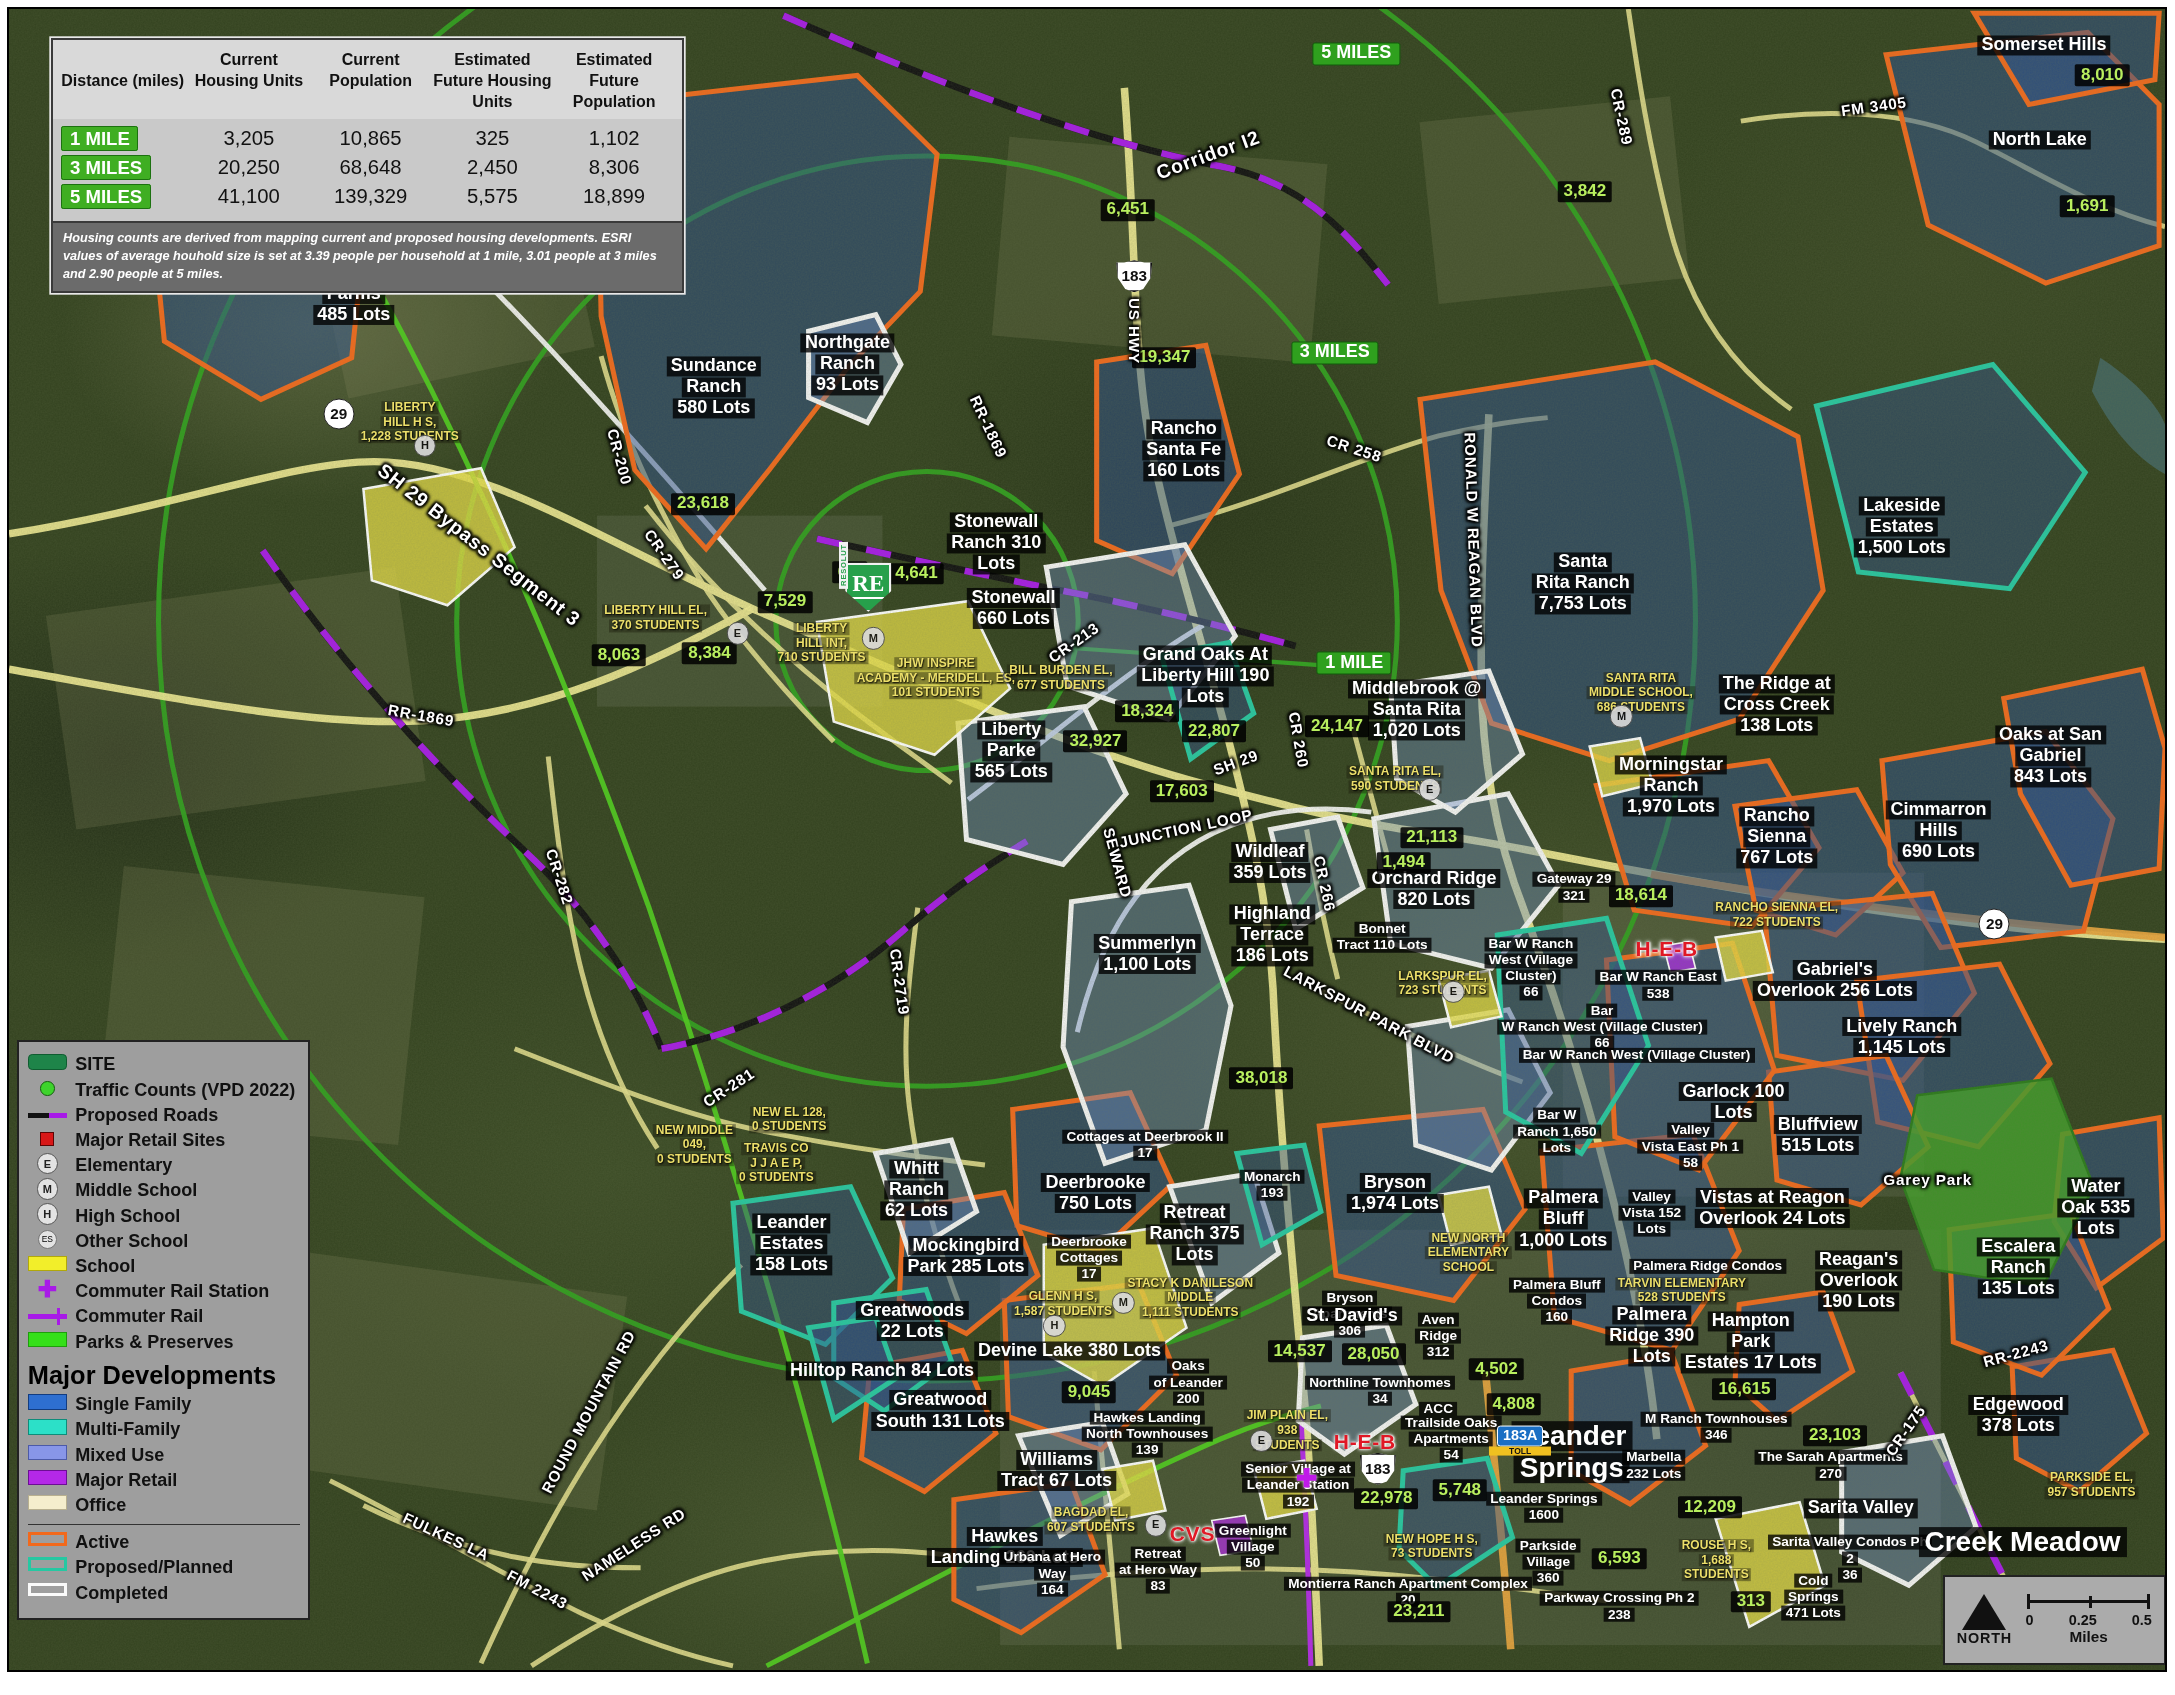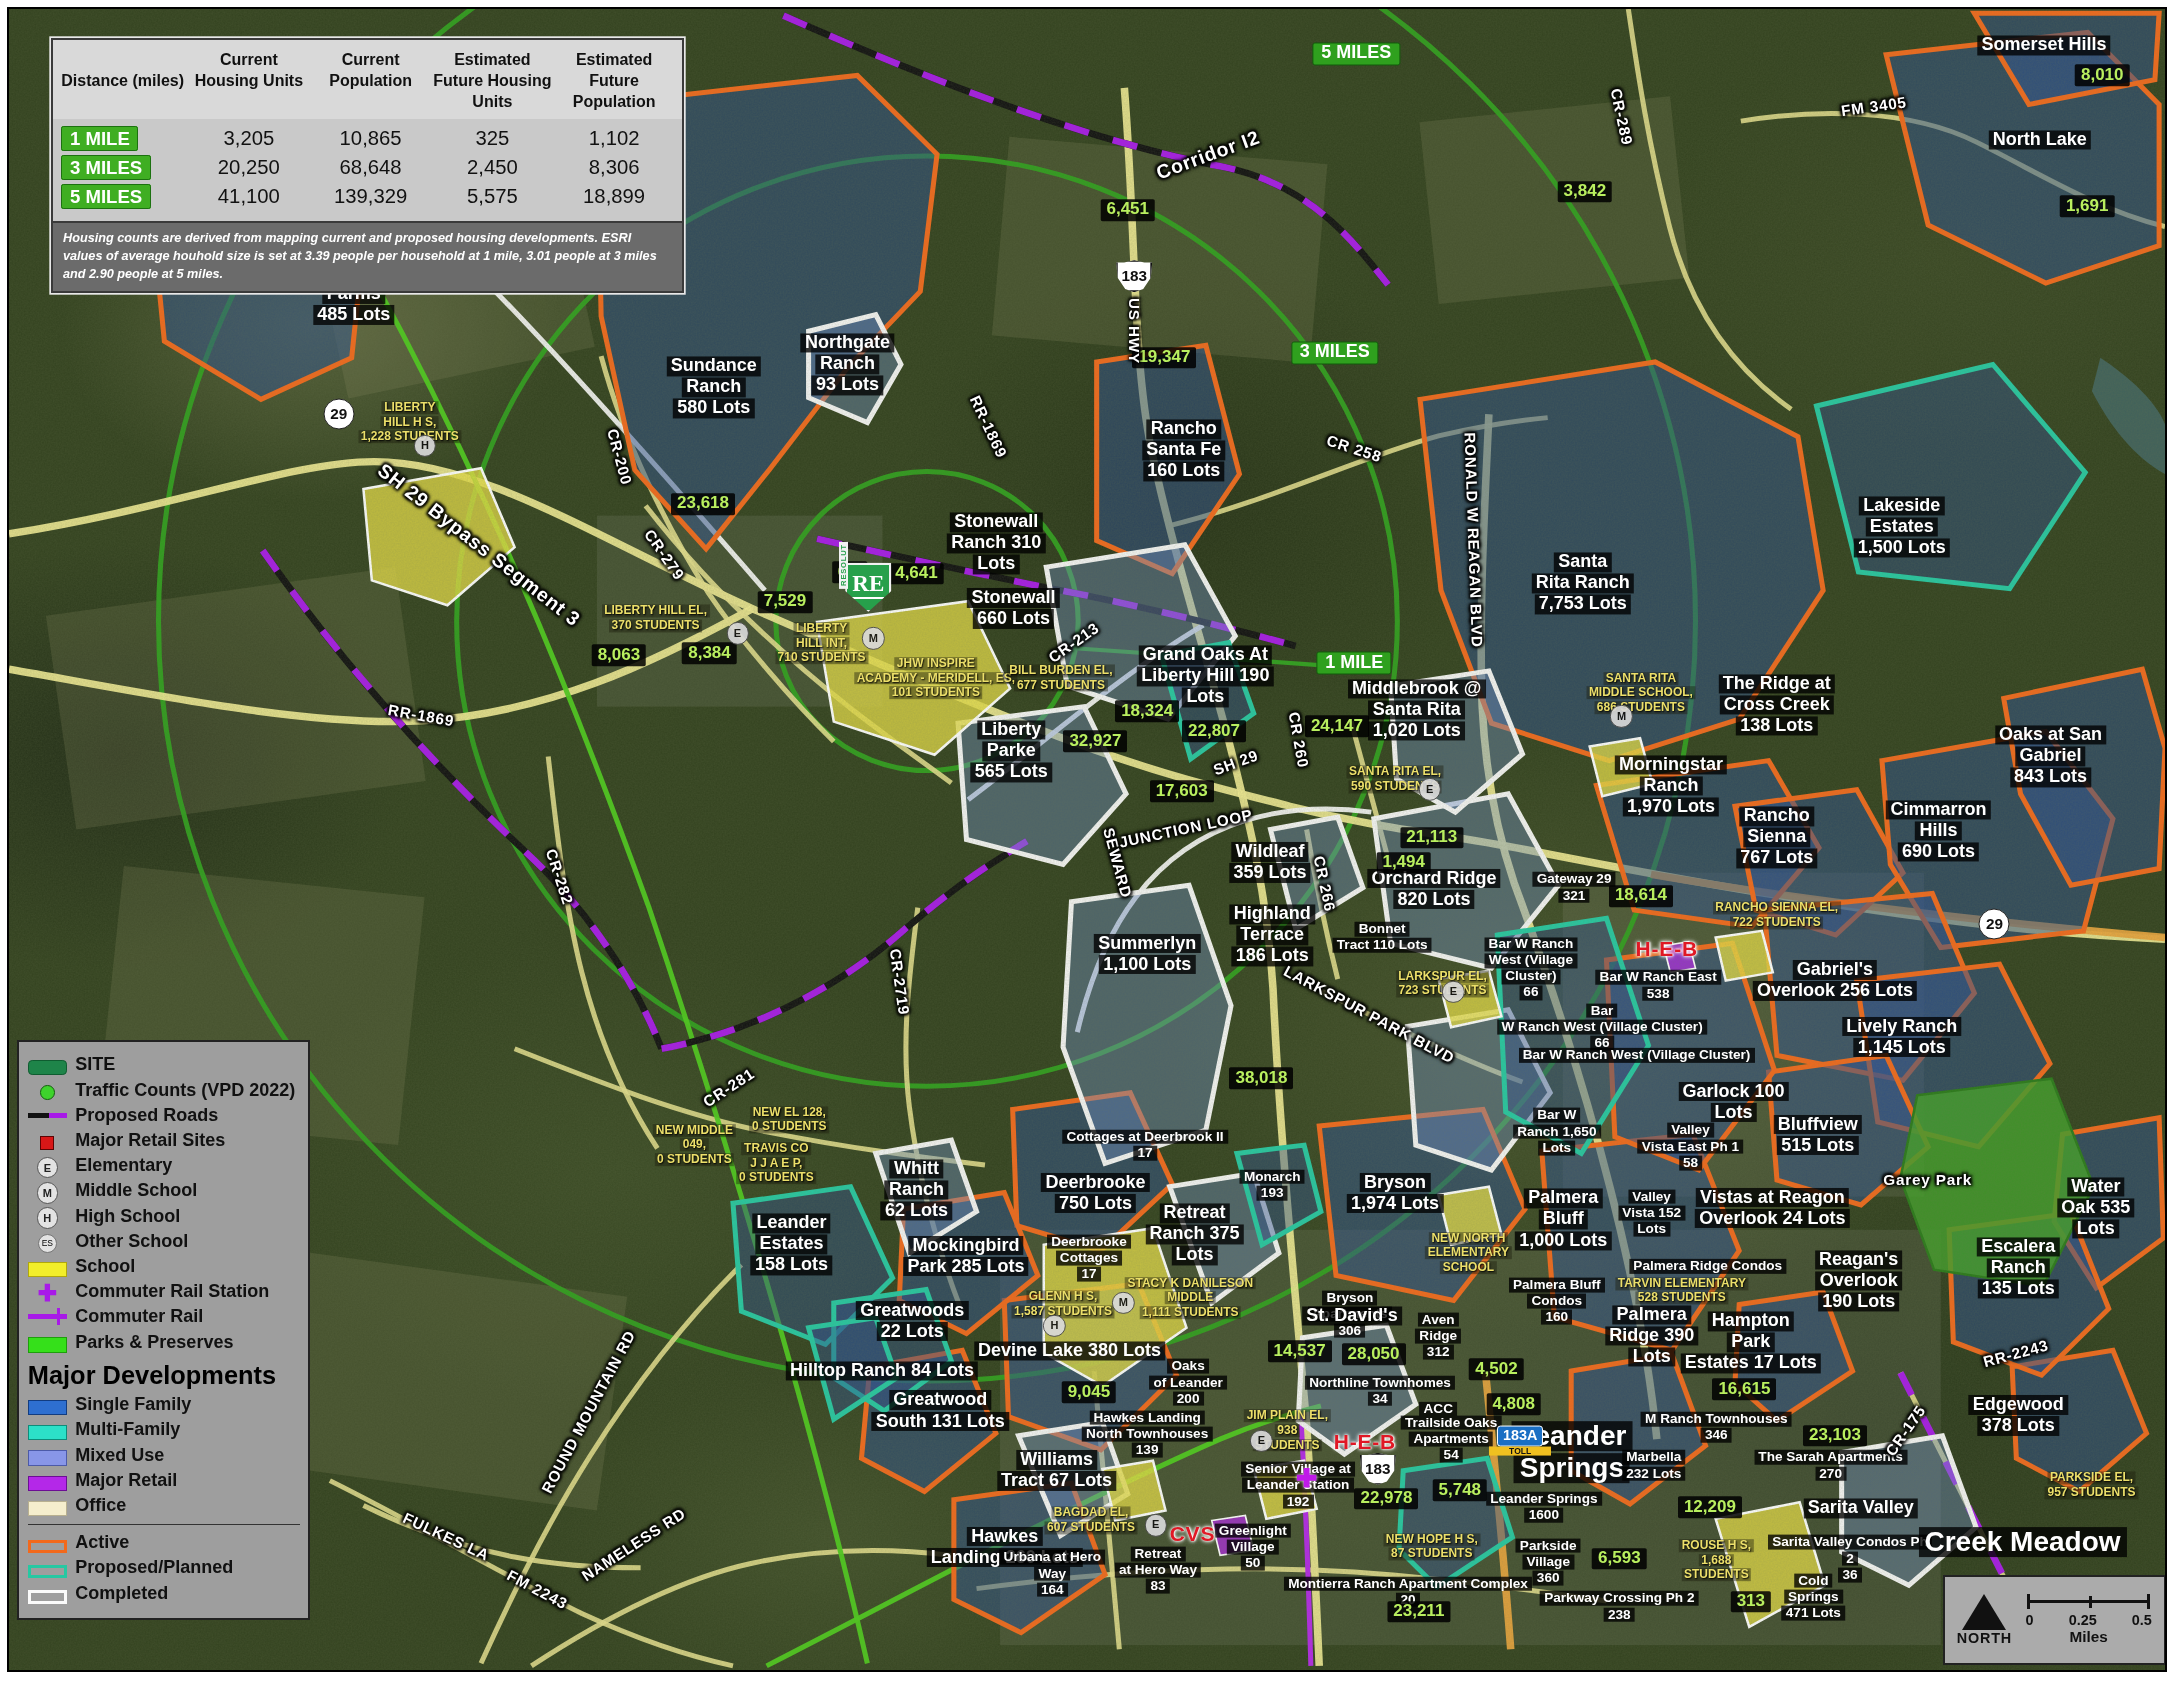--- a/index.html
+++ b/index.html
@@ -45,21 +45,21 @@
   .th:first-child{flex:0 0 125px;text-align:left;display:flex;align-items:center;}
   #t-body{padding:1.7px 8.5px 6.8px;background:#c9c9c9;}
   .tr{display:flex;align-items:center;margin:6px 0;gap:3.4px;}
   .td{flex:1;text-align:center;font-size:20.3px;color:#111;}
   .td-dist{flex:0 0 125px;text-align:left;}
   .dist-chip{background:#3fae22;border:1.7px solid #1c7110;color:#fff;font-weight:700;font-size:18.6px;padding:0.8px 7.6px;border-radius:2.5px;}
   .t-foot{background:#6b6b6b;color:#fff;font-style:italic;font-weight:700;font-size:12.7px;padding:7.6px 10.2px;line-height:1.4;border-top:2.5px solid #3a3a3a;white-space:normal;}
 
   
   #legend{position:absolute;left:8.5px;top:1031px;width:293px;background:#9e9e9e;border:2.5px solid #222;padding:8.5px 8.5px 10.2px;z-index:100;box-sizing:border-box;}
-  .leg-row{display:flex;align-items:flex-end;margin:4.2px 0;gap:8.5px;}
+  .leg-row{display:flex;align-items:flex-start;margin:4.2px 0;gap:8.5px;}
   .leg-label{font-size:18px;color:#111;font-weight:600;}
   .sw{flex:0 0 39px;height:17px;display:flex;align-items:center;justify-content:center;box-sizing:border-box;}
   .sw-site{width:39px;background:#1e8449;border:1.7px solid #0f5c30;border-radius:4.2px;height:15.3px;}
   .sw-dot{flex:0 0 39px;background:transparent;}
   .sw-dot i{width:12.7px;height:12.7px;border-radius:50%;background:#3ed32c;border:1.7px solid #155c0e;display:block;}
   .sw-proposed-road{height:5.1px;background:linear-gradient(90deg,#111 0 55%,#a81ae8 55% 100%);align-self:center;}
   .sw-retail-square i{width:12px;height:12px;background:#d81717;border:0.8px solid #5c0404;display:block;}
   .sw-circle{font-size:11px;font-weight:700;color:#222;}
   .sw-circle i{width:19.5px;height:19.5px;border-radius:50%;background:#e3e3e3;border:1.7px solid #555;display:flex;align-items:center;justify-content:center;font-style:normal;}
   .sw-circle-sm i{width:17px;height:17px;border-radius:50%;background:#e3e3e3;border:1.7px solid #777;display:flex;align-items:center;justify-content:center;font-style:normal;font-size:8.5px;}
@@ -789,21 +789,21 @@
           <span>JIM PLAIN EL,</span>
           <span>938</span>
           <span>STUDENTS</span>
         </div>
         <div class="lbl school" style="left: 50.2%; top: 91%;">
           <span>BAGDAD EL,</span>
           <span>607 STUDENTS</span>
         </div>
         <div class="lbl school" style="left: 66%; top: 92.6%;">
           <span>NEW HOPE H S,</span>
-          <span>87 STUDENTS</span>
+          <span>73 STUDENTS</span>
         </div>
         <div class="lbl school" style="left: 79.2%; top: 93.4%;">
           <span>ROUSE H S,</span>
           <span>1,688</span>
           <span>STUDENTS</span>
         </div>
         <div class="lbl school" style="left: 96.6%; top: 88.9%;">
           <span>PARKSIDE EL,</span>
           <span>957 STUDENTS</span>
         </div>

